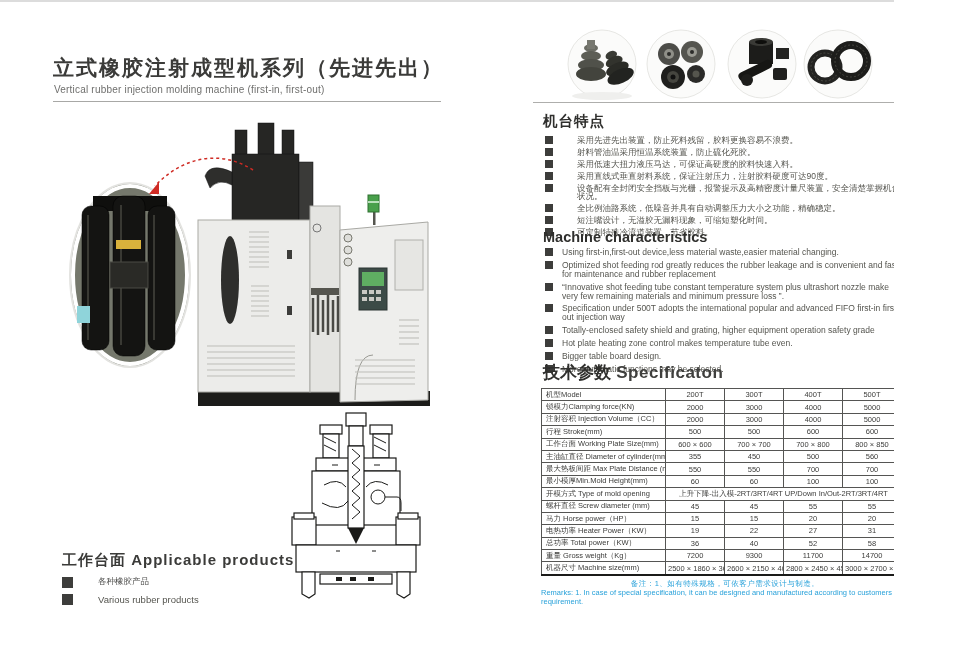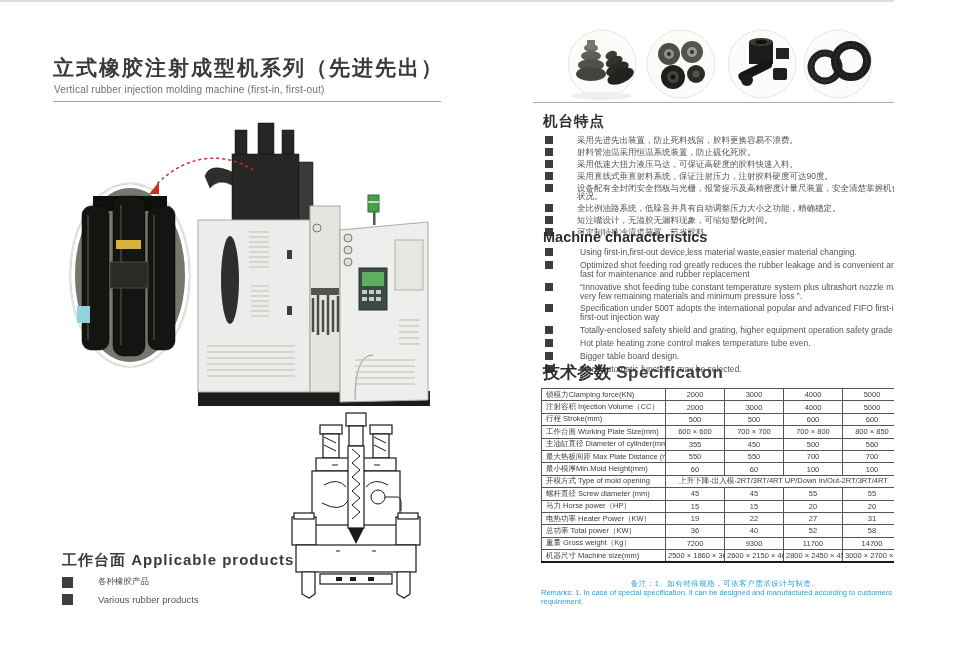--- a/index.html
+++ b/index.html
@@ -21,21 +21,21 @@
 
   
   .products-wrap{position:absolute;left:533px;top:10px;width:380px;height:95px;}
   .r-rule{position:absolute;left:533px;top:102px;width:372px;height:1px;background:#aeaeac;}
   .feat-head{position:absolute;left:543px;top:112px;font-size:14.5px;font-weight:bold;color:#2f2f2d;letter-spacing:1px;}
   .feat-list{position:absolute;left:545px;top:136px;width:360px;}
   .feat-list .li{display:flex;align-items:flex-start;gap:24px;margin-bottom:3.4px;font-size:8.5px;line-height:8.5px;color:#55554f;}
   .feat-list .sq{width:8px;height:8px;background:#3d3d3b;flex:0 0 auto;margin-top:0;}
   .char-head{position:absolute;left:543px;top:229px;font-size:14.5px;font-weight:bold;color:#2f2f2d;}
   .char-list{position:absolute;left:545px;top:248px;width:362px;}
-  .char-list .li{display:flex;align-items:flex-start;gap:27px;margin-bottom:3.8px;font-size:8.5px;line-height:9px;color:#55554f;}
+  .char-list .li{display:flex;align-items:flex-start;gap:9px;margin-bottom:3.8px;font-size:8.5px;line-height:9px;color:#55554f;}
   .char-list .sq{width:8px;height:8px;background:#3d3d3b;flex:0 0 auto;}
   .spec-head{position:absolute;left:543px;top:361px;font-size:17px;font-weight:bold;color:#2f2f2d;}
   .spec-head .en{color:#3f3f3d;letter-spacing:.5px;}
   .spec-table{position:absolute;left:541px;top:388px;width:360px;border-collapse:collapse;table-layout:fixed;font-size:7.5px;color:#3c3c3a;}
   .spec-table td{border:1px solid #555553;height:11.4px;padding:0 2px;text-align:center;overflow:hidden;white-space:nowrap;}
   .spec-table td.lbl{text-align:left;padding-left:4px;}
   .spec-table tr:last-child td{border-bottom:2.5px solid #1b1b19;}
   .remarks{position:absolute;left:541px;top:579px;width:368px;font-size:7.5px;line-height:9px;color:#2aa2da;}
   .remarks .cn{letter-spacing:.5px;text-align:center;}
 
@@ -343,20 +343,27 @@
 
   <table class="spec-table">
     <colgroup>
         <col style="width:124px">
         <col style="width:59px">
         <col style="width:59px">
         <col style="width:59px">
         <col style="width:59px">
       </colgroup>
     <tbody>
+        <tr>
+      <td class="lbl">机型Model</td>
+      <td>200T</td>
+      <td>300T</td>
+      <td>400T</td>
+      <td>500T</td>
+    </tr>
     <tr>
       <td class="lbl">锁模力Clamping force(KN)</td>
       <td>2000</td>
       <td>3000</td>
       <td>4000</td>
       <td>5000</td>
     </tr>
     <tr>
       <td class="lbl">注射容积 Injection Volume（CC）</td>
       <td>2000</td>

